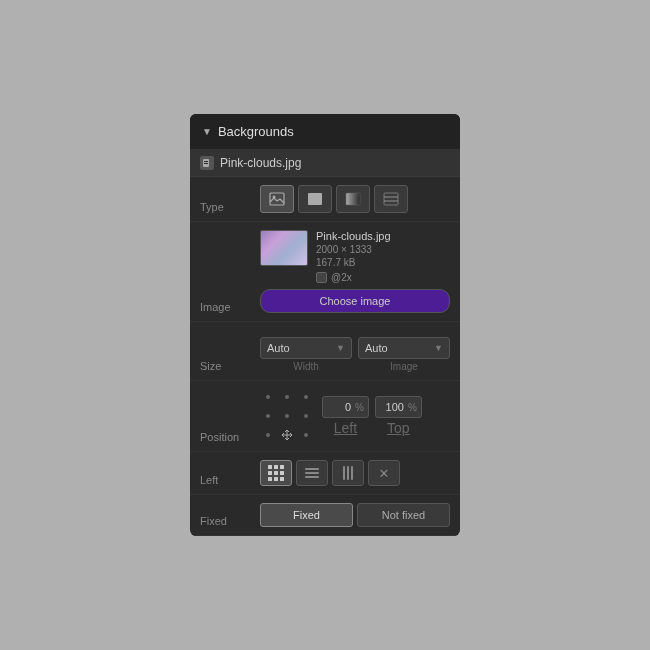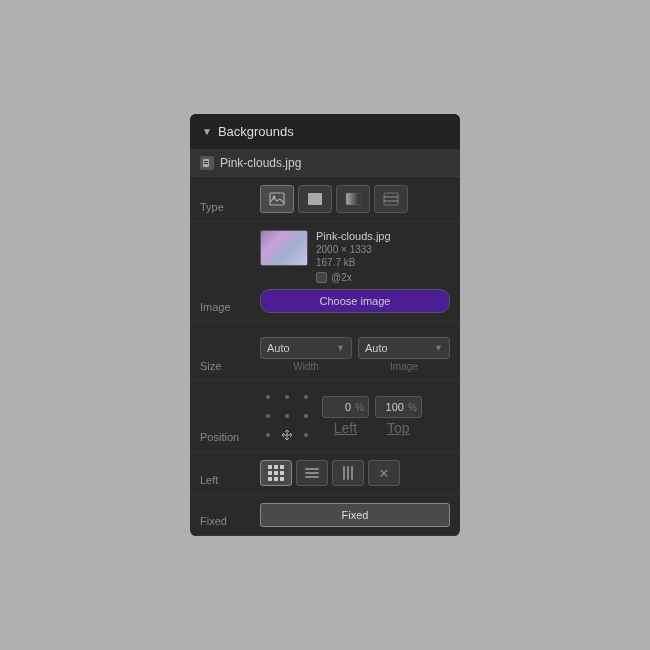--- a/index.html
+++ b/index.html
@@ -581,17 +581,18 @@
         </div>
       </div>
     </div>
   </div>
 
   <div class="prop-row">
     <div class="prop-label">Fixed</div>
     <div class="prop-content">
       <div class="fixed-buttons">
         <button class="fixed-btn active">Fixed</button>
+        <button class="fixed-btn">Not fixed</button>
       </div>
     </div>
   </div>
 
 </div>
 
 </body></html>

